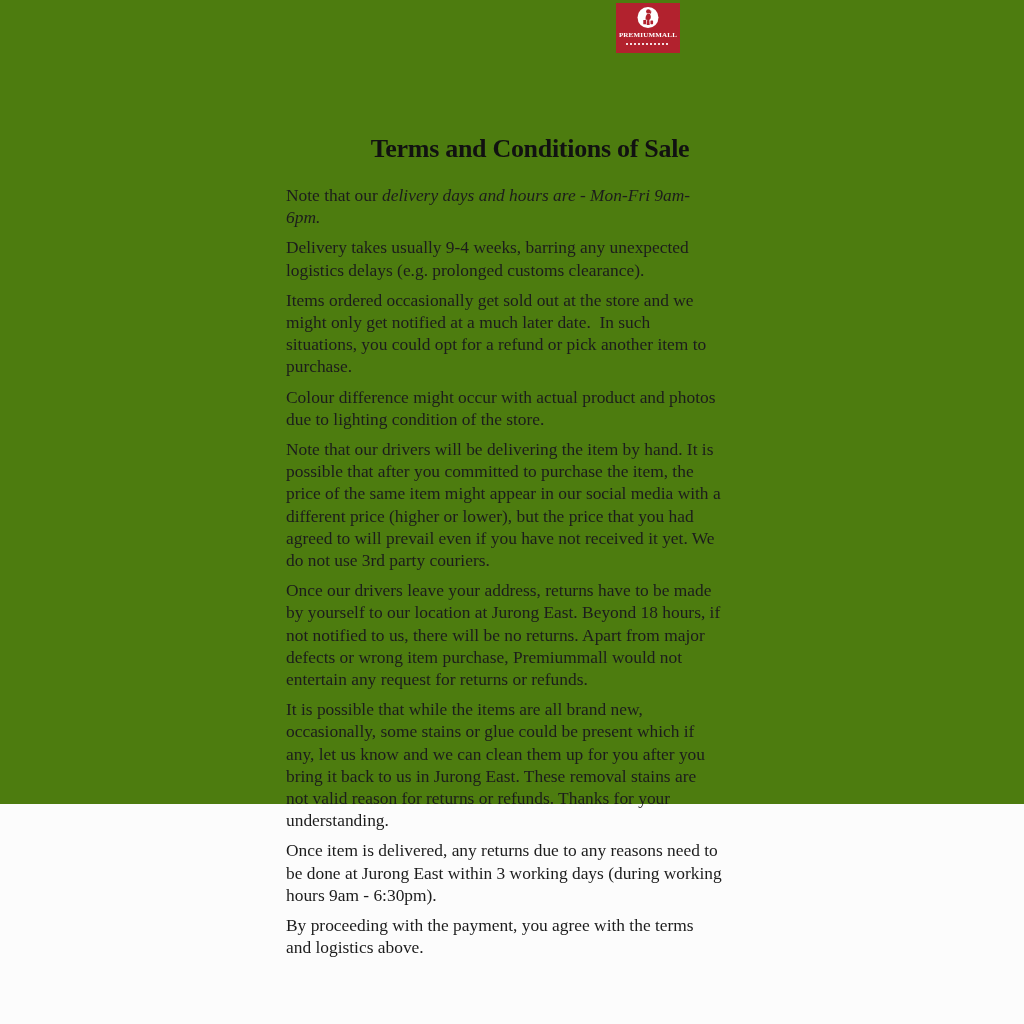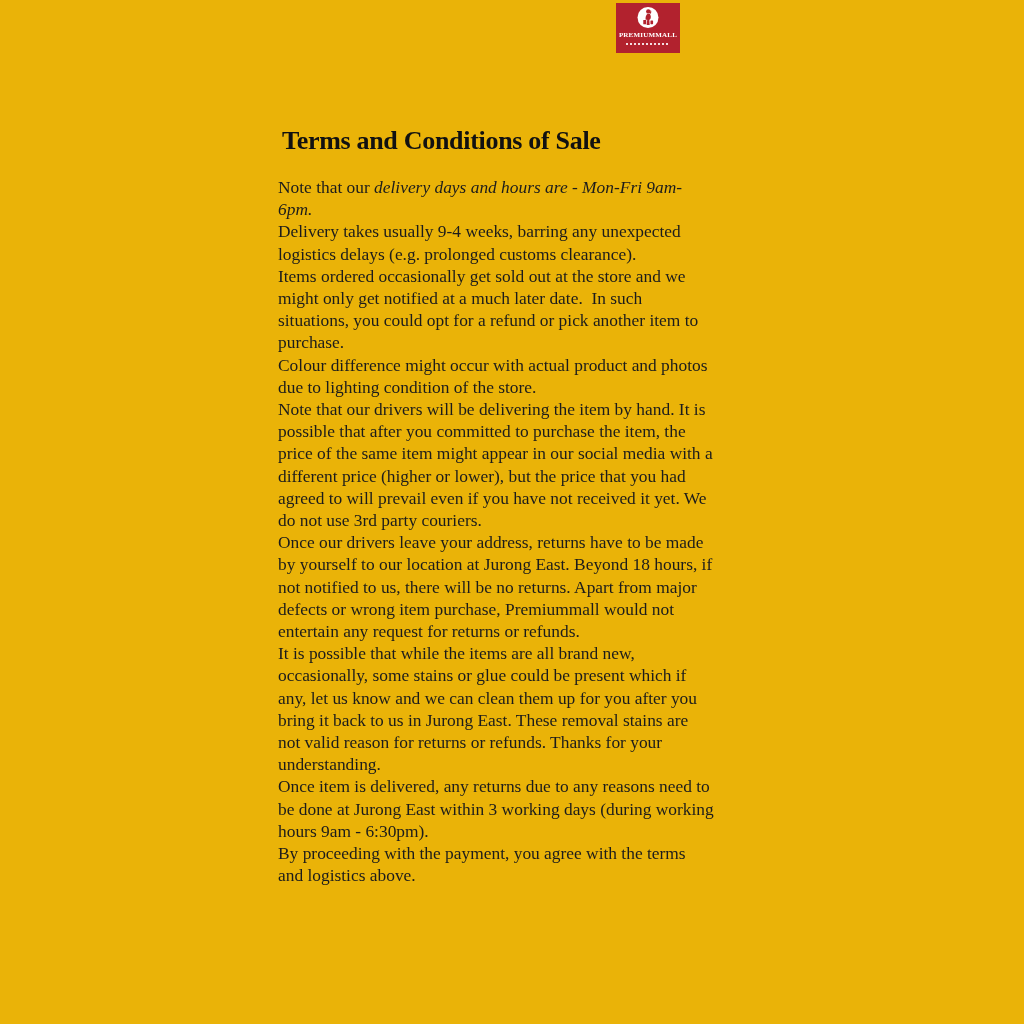--- a/index.html
+++ b/index.html
@@ -4,22 +4,22 @@
 <style>
   html, body { margin: 0; padding: 0; }
   body {
     width: 1024px; height: 1024px;
     background: #fcfcfc;
     font-family: "Liberation Serif", serif;
     overflow: hidden;
   }
   .page {
     position: relative;
-    width: 1024px; height: 1024px;
-    background: #eab308;
+    width: 1024px; height: 804px;
+    background: #4d7c0f;
     color: #1c1c1c;
   }
 
   
   .logo {
     position: absolute;
     left: 616px; top: 3px;
     width: 64px; height: 50px;
     background: #b2222e;
   }
@@ -52,39 +52,39 @@
     width: 44px; height: 2px;
     background: repeating-linear-gradient(90deg,
       rgba(255,255,255,0.85) 0 2px, rgba(255,255,255,0) 2px 4px);
   }
 
   
   .doc-title {
     position: absolute;
     left: 278px; top: 122px;
     width: 480px;
-    margin: 4px;
-    text-align: left;
+    margin: 12px;
+    text-align: center;
     font-size: 26px;
     letter-spacing: -0.3px;
     font-weight: bold;
     color: #111111;
     white-space: nowrap;
   }
 
   
   .doc-body {
     position: absolute;
     left: 278px; top: 176px;
     font-size: 17.4px;
     line-height: 22.2px;
     color: #1c1c1c;
   }
   .doc-body p {
-    margin: 0;
+    margin: 8px;
     white-space: pre;      
   }
 </style>
 </head>
 <body>
 
 <div class="page">
 
   <div class="logo">
     <div class="logo-circle">

